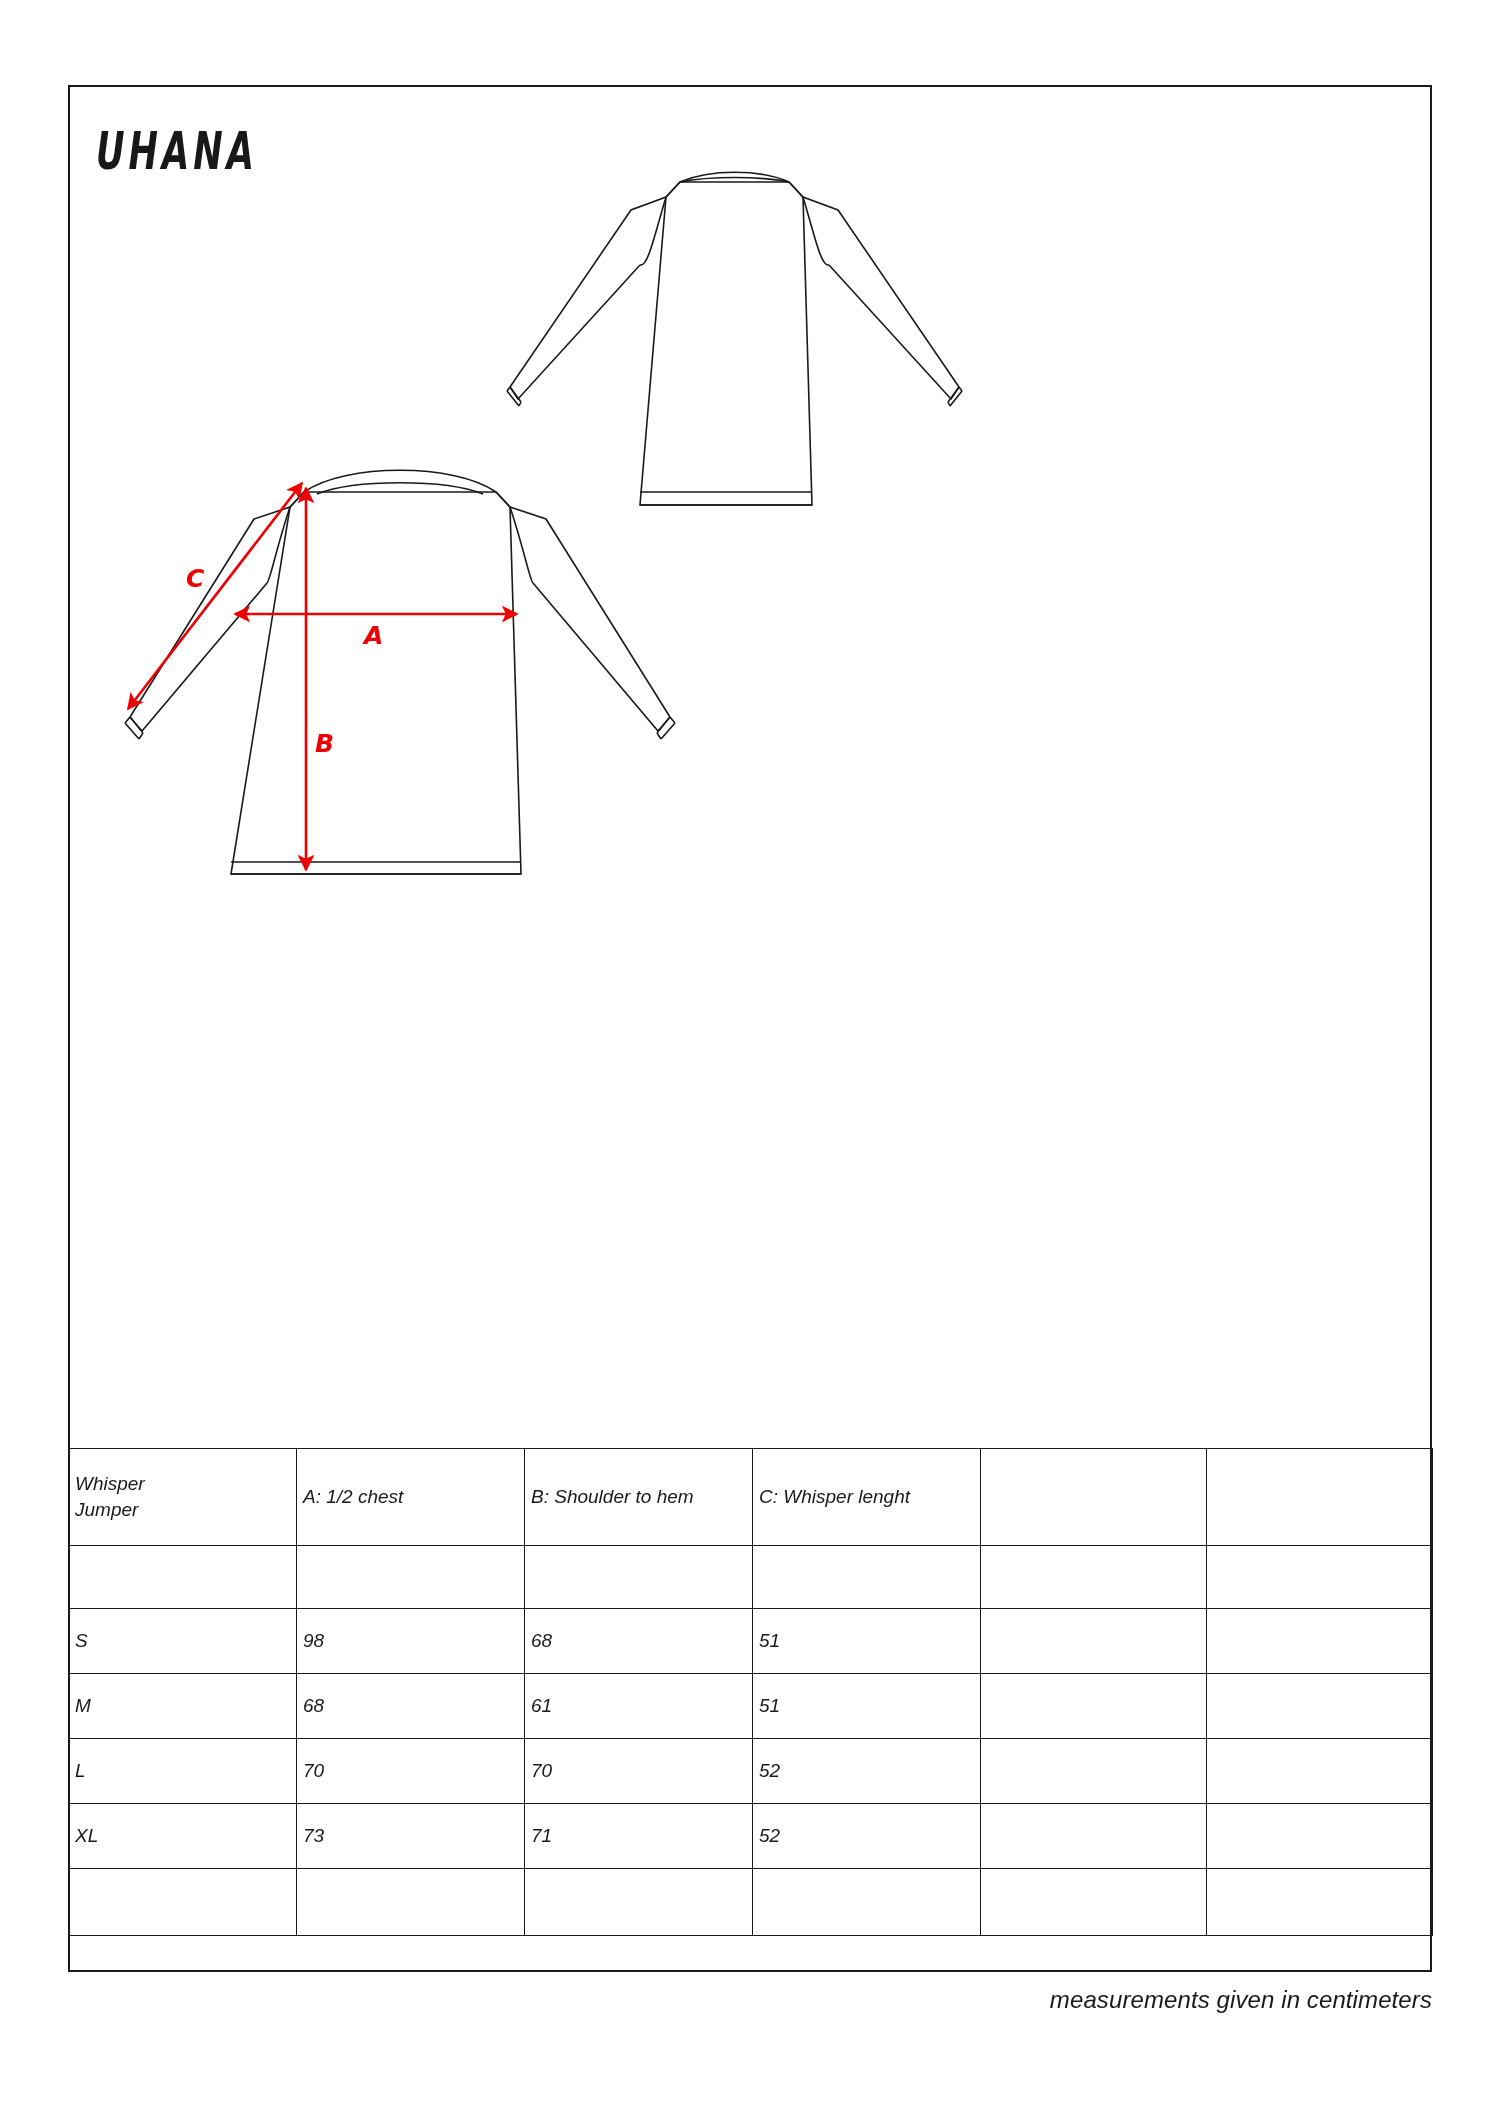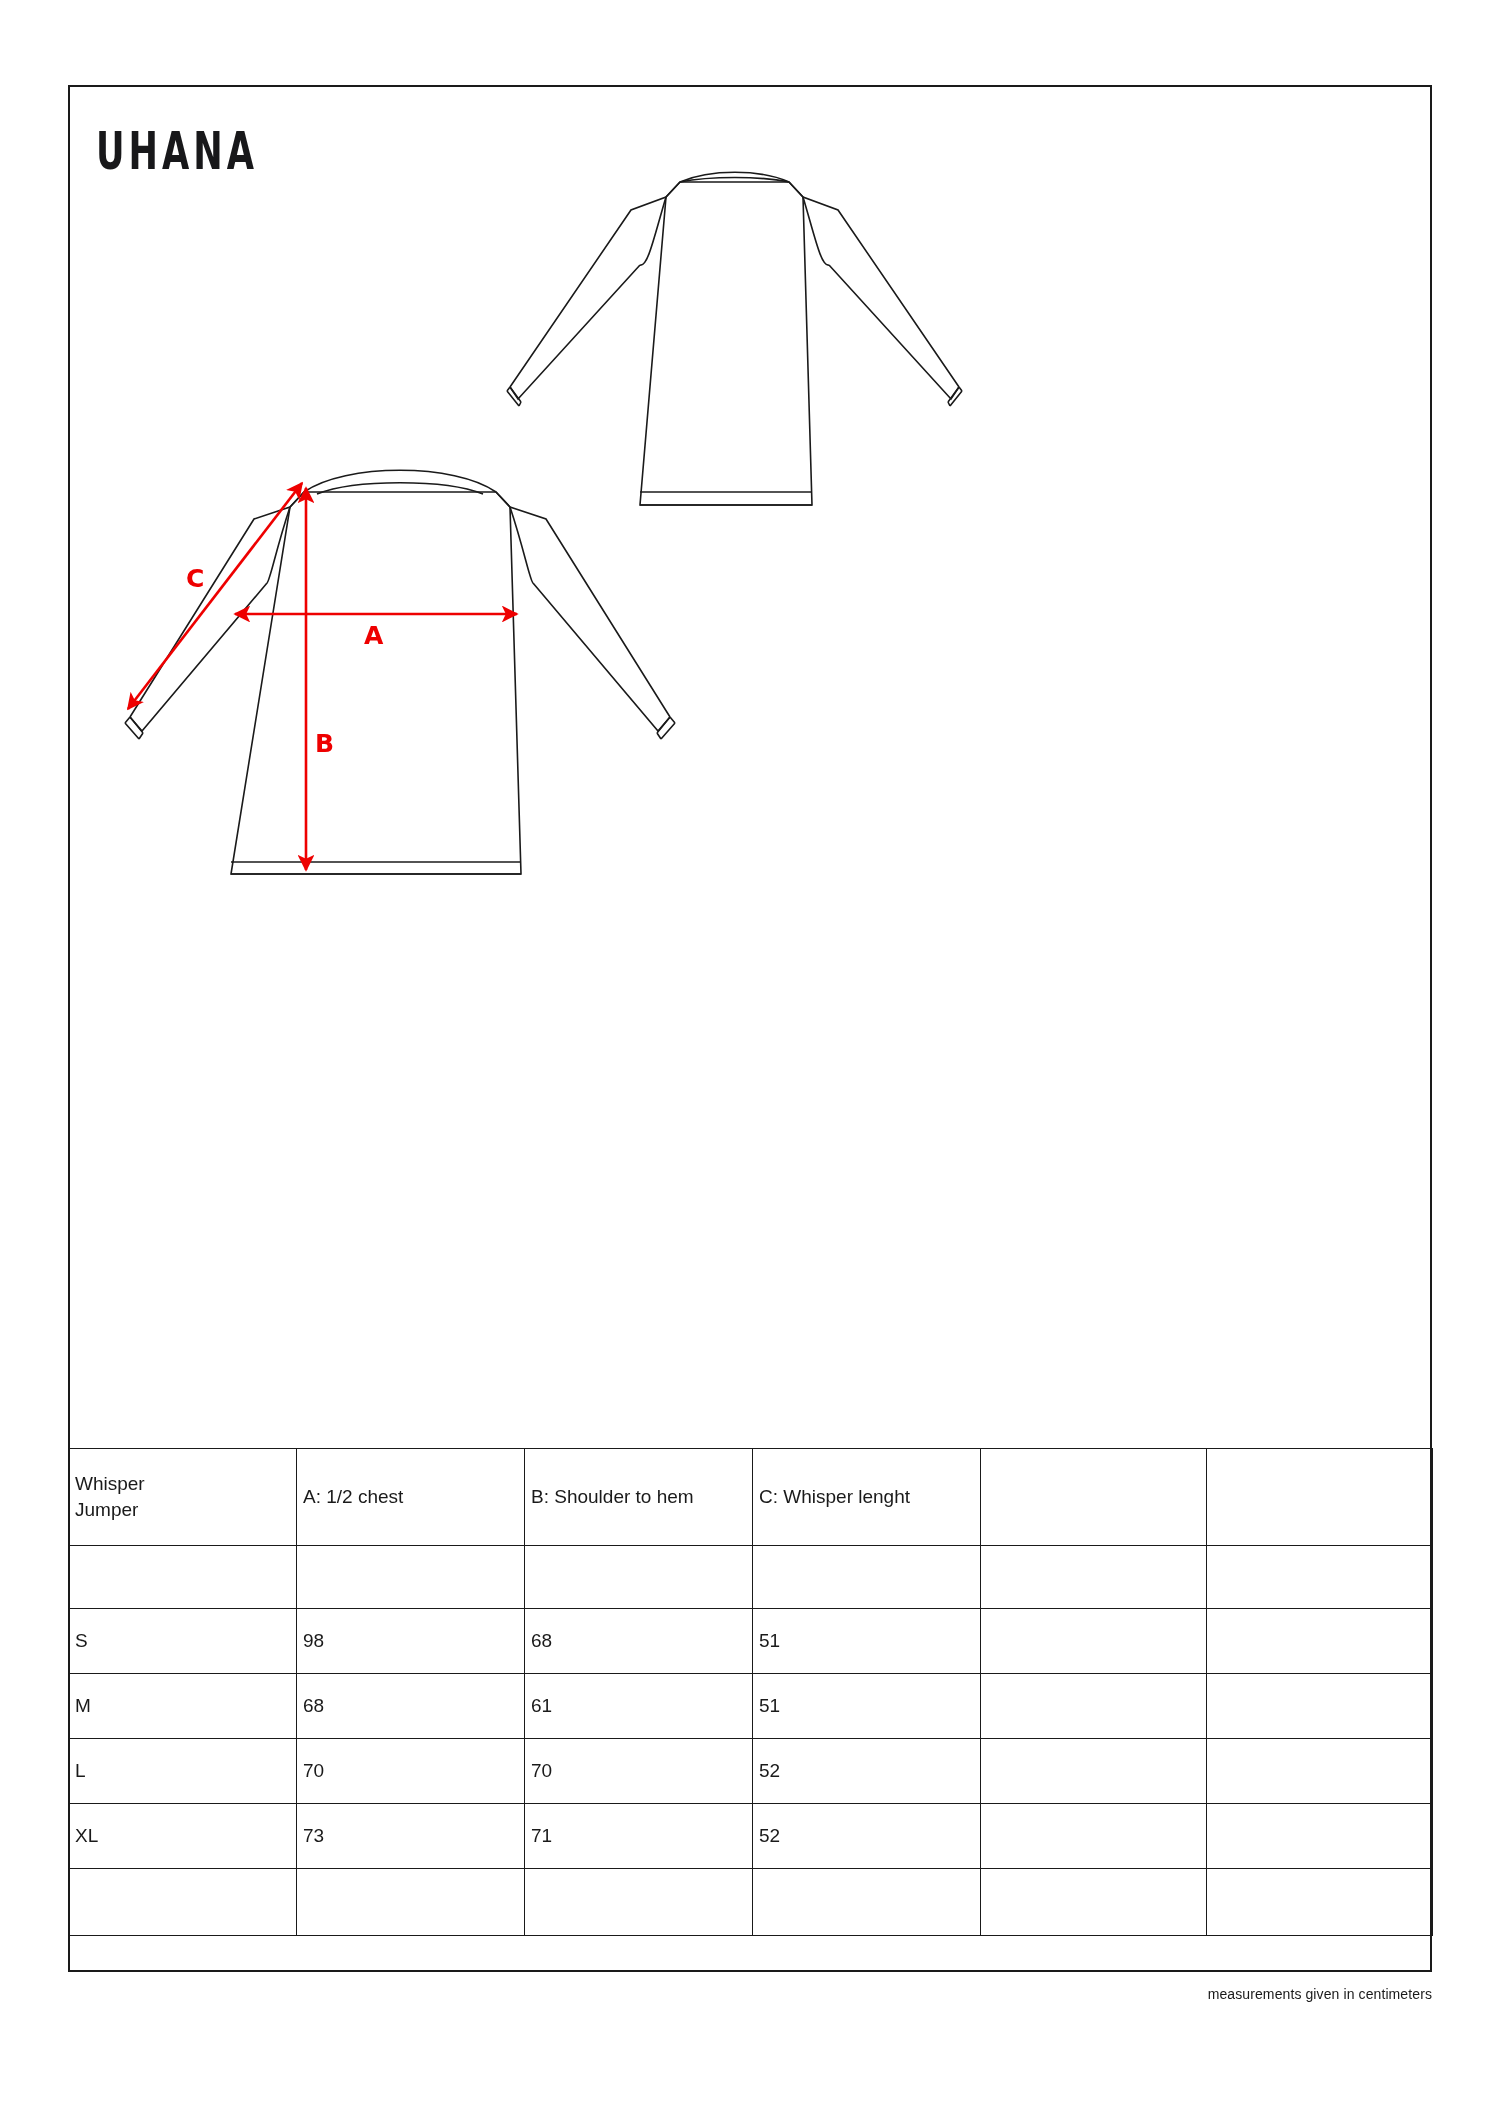--- a/index.html
+++ b/index.html
@@ -11,20 +11,21 @@
     font-family: "Liberation Sans", sans-serif;
     color: #1a1a1a;
     -webkit-font-smoothing: antialiased;
   }
   #page {
     position: relative;
     width: 1500px;
     height: 2081px;
     background: #ffffff;
     overflow: hidden;
+    font-style: italic;
   }
 
   
   #doc-frame {
     position: absolute;
     left: 68px;
     top: 85px;
     width: 1364px;
     height: 1887px;
     border: 2px solid #1a1a1a;
@@ -89,21 +90,21 @@
   #size-table td.product-name {
     text-align: left;
     white-space: pre-line;
   }
 
   
   #footer-note {
     position: absolute;
     right: 68px;
     top: 1986px;
-    font-size: 14px;
+    font-size: 24px;
     color: #1a1a1a;
     letter-spacing: 0.1px;
   }
 </style>
 </head>
 <body>
 
 <div id="page">
 
   <div id="doc-frame"></div>

